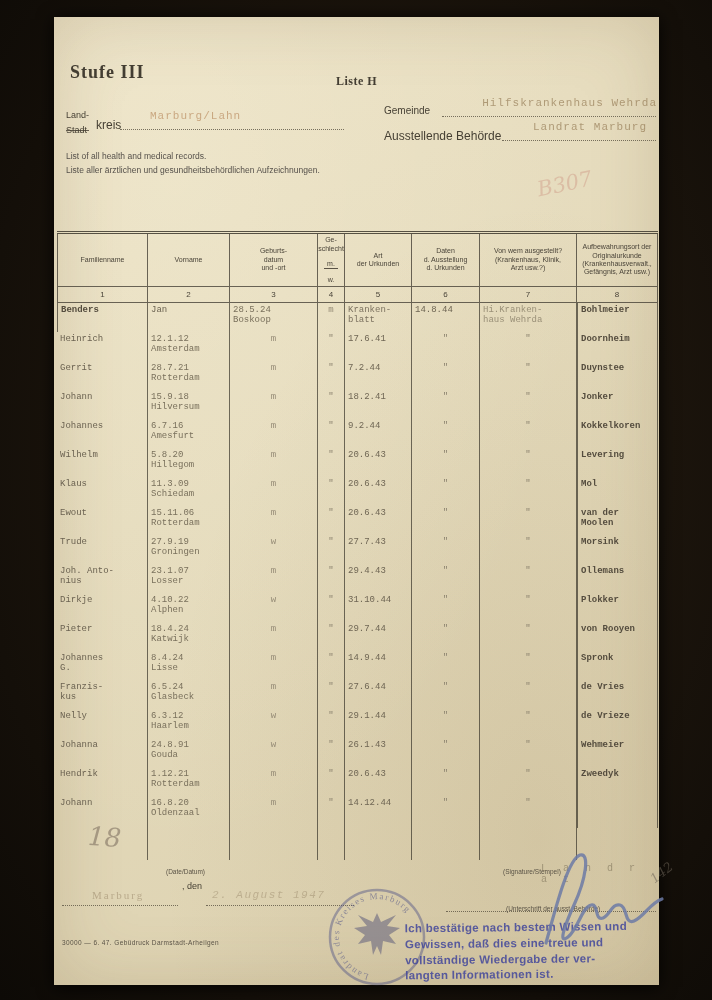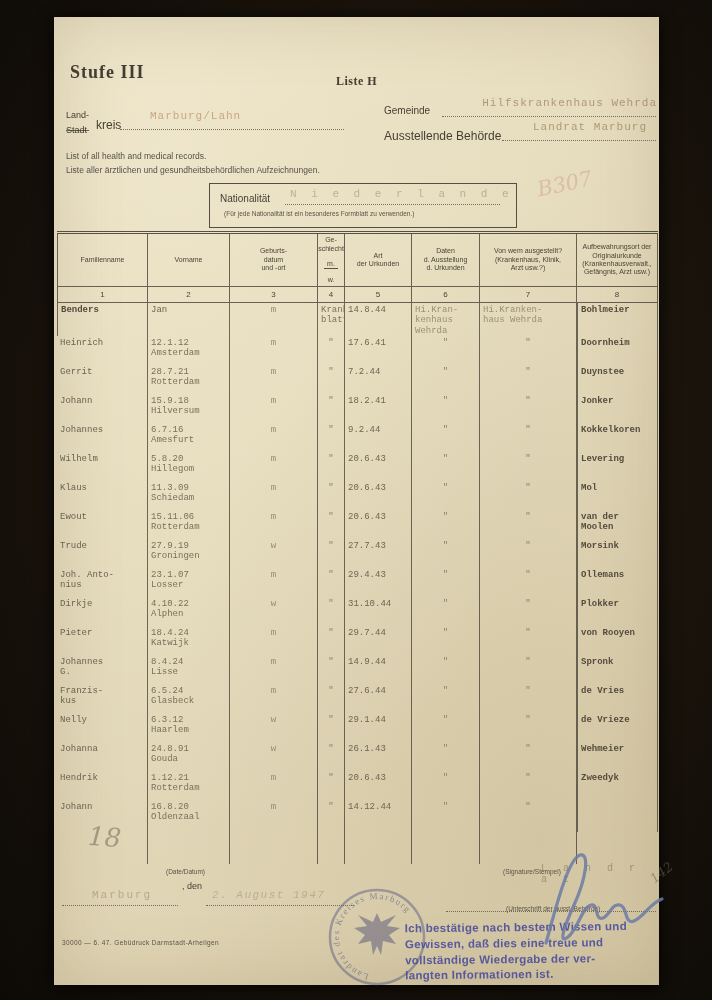--- a/index.html
+++ b/index.html
@@ -78,26 +78,20 @@
     <div class="abs print" style="left:330px;top:88px;font-size:10px;">Gemeinde</div>
     <div class="abs dotline" style="left:388px;top:87px;width:214px;height:12px;"></div>
     <div class="abs typed-faint" style="right:2px;top:80px;">Hilfskrankenhaus Wehrda</div>
     <div class="abs print" style="left:330px;top:112px;font-size:12px;">Ausstellende Behörde</div>
     <div class="abs dotline" style="left:448px;top:111px;width:154px;height:12px;"></div>
     <div class="abs typed-faint" style="right:12px;top:104px;">Landrat Marburg</div>
 
     <div class="abs" style="left:12px;top:134px;font-size:8.5px;color:#55504a;">List of all health and medical records.</div>
     <div class="abs" style="left:12px;top:148px;font-size:8.5px;color:#55504a;">Liste aller ärztlichen und gesundheitsbehördlichen Aufzeichnungen.</div>
 
-    <div class="abs natbox">
-      <div class="abs print" style="left:10px;top:9px;font-size:10px;">Nationalität</div>
-      <div class="abs dotline" style="left:75px;top:8px;width:215px;height:12px;"></div>
-      <div class="abs typed" style="left:80px;top:4px;font-size:11px;letter-spacing:4px;color:rgba(150,128,92,.5);white-space:nowrap;">N i e d e r l a n d e</div>
-      <div class="abs tiny" style="left:14px;top:26px;">(Für jede Nationalität ist ein besonderes Formblatt zu verwenden.)</div>
-    </div>
     <div class="abs pencil" style="left:483px;top:155px;font-size:21px;color:rgba(196,128,112,.33);transform:rotate(-12deg);">B307</div>
 
     <div class="grid">
       <div class="hcell first">Familienname</div>
       <div class="hcell">Vorname</div>
       <div class="hcell">Geburts-
 datum
 und -ort</div>
       <div class="hcell">
         <span class="pre">Ge-
@@ -124,27 +118,26 @@
       <div class="ncell">2</div>
       <div class="ncell">3</div>
       <div class="ncell">4</div>
       <div class="ncell">5</div>
       <div class="ncell">6</div>
       <div class="ncell">7</div>
       <div class="ncell">8</div>
 
       <div class="cell c1">Benders</div>
       <div class="cell c2">Jan</div>
+      <div class="cell c3">28.5.24
+Boskoop</div>
       <div class="cell c4">m</div>
       <div class="cell c5">Kranken-
 blatt</div>
       <div class="cell c6">14.8.44</div>
-      <div class="cell c7">Hi.Kran-
-kenhaus
-Wehrda</div>
       <div class="cell c8">Hi.Kranken-
 haus Wehrda</div>
 
       <div class="cell c1">Bohlmeier</div>
       <div class="cell c2">Heinrich</div>
       <div class="cell c3">12.1.12
 Amsterdam</div>
       <div class="cell c4">m</div>
       <div class="cell c5 ditto">"</div>
       <div class="cell c6">17.6.41</div>
@@ -324,21 +317,21 @@
         <div class="cell spacer"></div>
       </div>
 
     <div class="abs pencil" style="left:34px;top:805px;font-size:26px;color:rgba(118,104,90,.55);transform:rotate(4deg);">18</div>
     <div class="abs tiny" style="left:112px;top:851px;">(Date/Datum)</div>
     <div class="abs tiny" style="left:449px;top:851px;">(Signature/Stempel)</div>
     <div class="abs typed sig-label" style="left:487px;top:846px;">L a n d r a t</div>
     <div class="abs pencil" style="left:595px;top:848px;font-size:13px;color:rgba(110,100,88,.55);transform:rotate(-38deg);">142</div>
 
     <div class="abs dotline" style="left:8px;top:876px;width:116px;height:12px;"></div>
-    <div class="abs typed" style="left:38px;top:872px;font-size:11px;letter-spacing:2px;color:rgba(130,110,80,.42);">Marburg</div>
+    <div class="abs typed" style="left:38px;top:872px;font-size:11px;letter-spacing:2px;color:rgba(130,110,80,.42);font-family:Liberation Serif, serif;">Marburg</div>
     <div class="abs print" style="left:128px;top:864px;font-size:9px;">, den</div>
     <div class="abs dotline" style="left:152px;top:876px;width:148px;height:12px;"></div>
     <div class="abs typed" style="left:158px;top:872px;font-size:11px;letter-spacing:1.5px;color:rgba(130,110,80,.35);white-space:nowrap;font-style:italic;">2. August 1947</div>
 
     <div class="abs dotline" style="left:392px;top:882px;width:210px;height:12px;"></div>
     <div class="abs tiny" style="left:452px;top:888px;">(Unterschrift der ausst. Behörde)</div>
 
     <svg class="abs seal" style="left:271px;top:868px;" width="104" height="104" viewBox="0 0 104 104">
       <circle cx="52" cy="52" r="47" fill="none" stroke="rgba(72,76,132,.5)" stroke-width="2.5"></circle>
       <defs>

